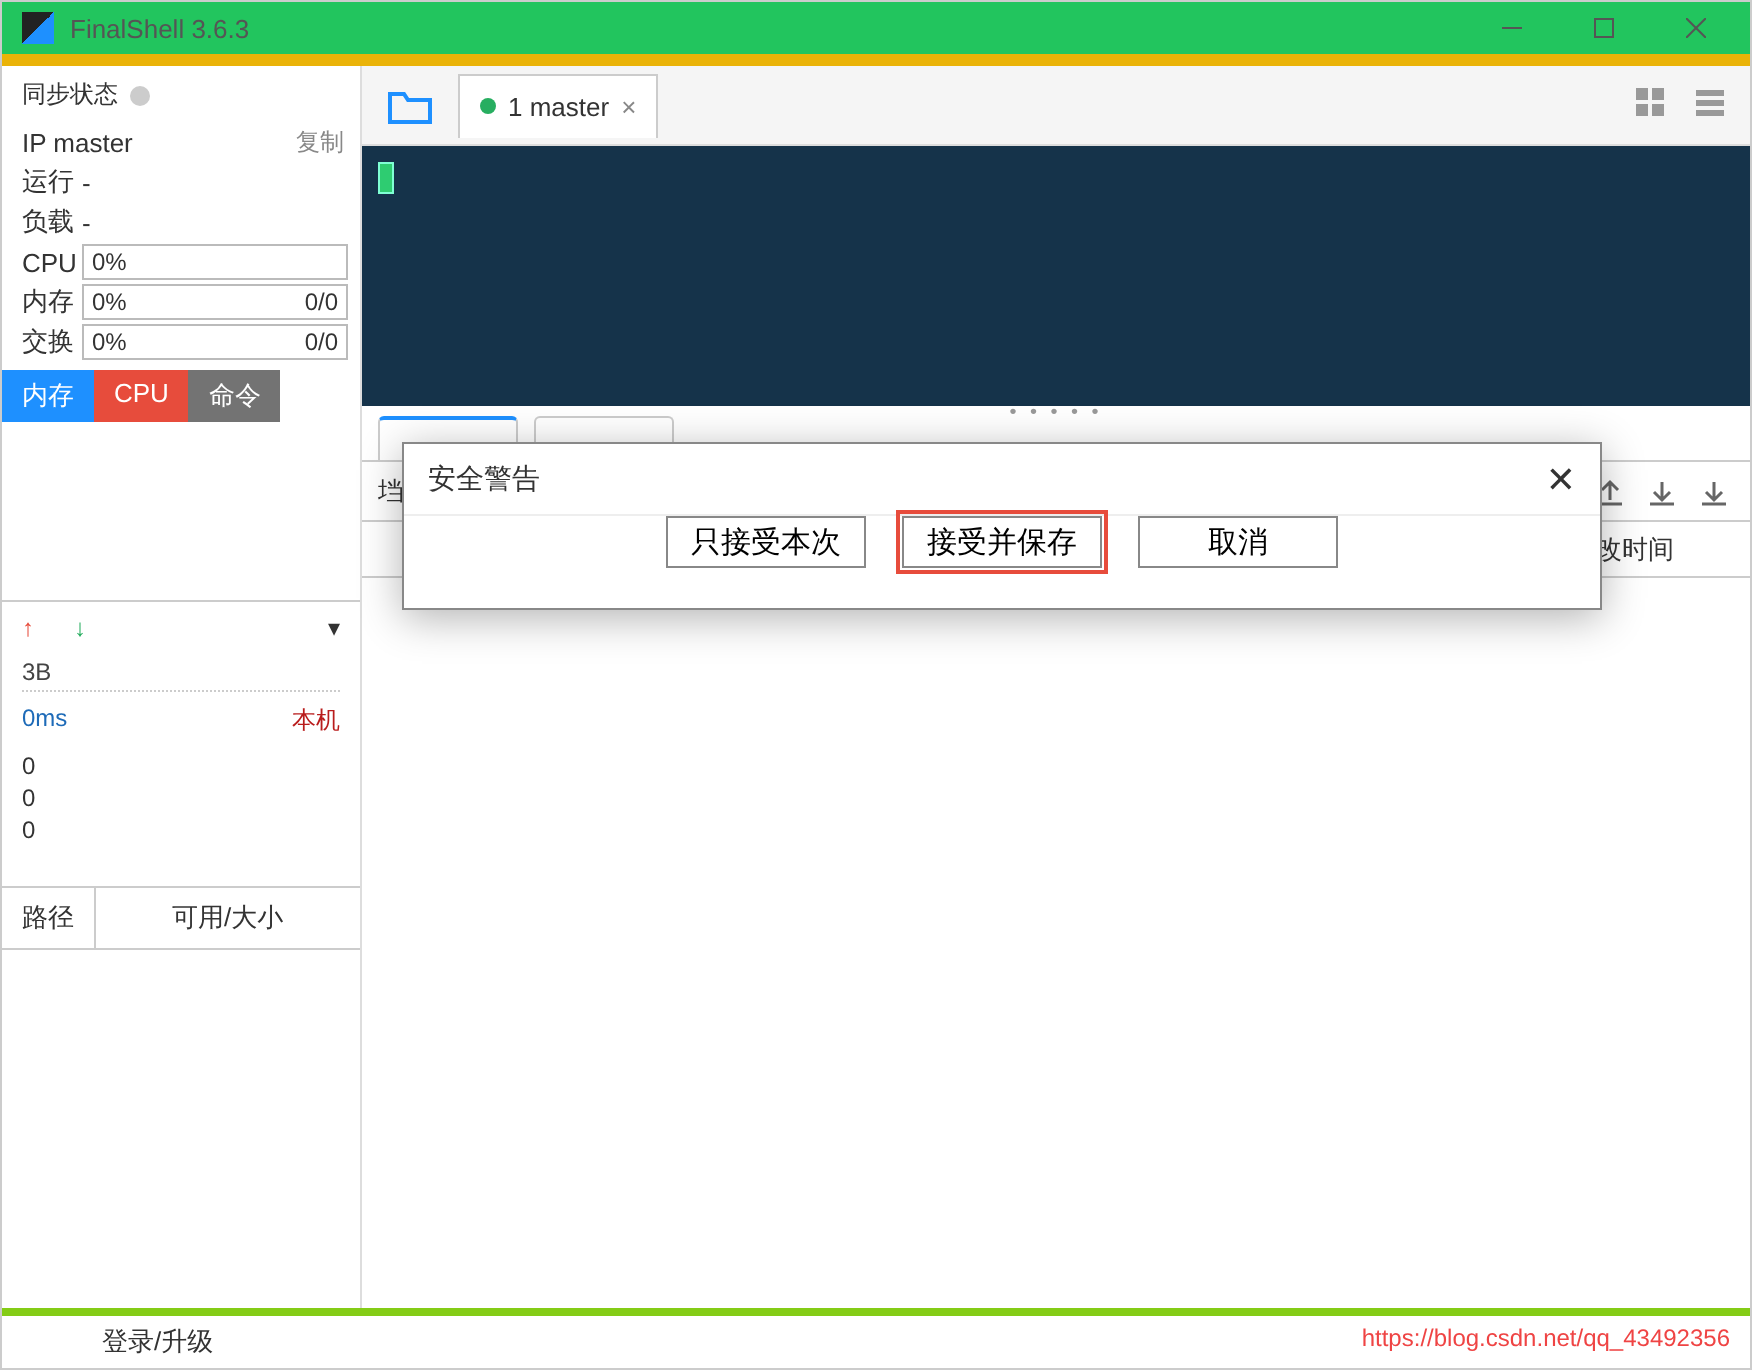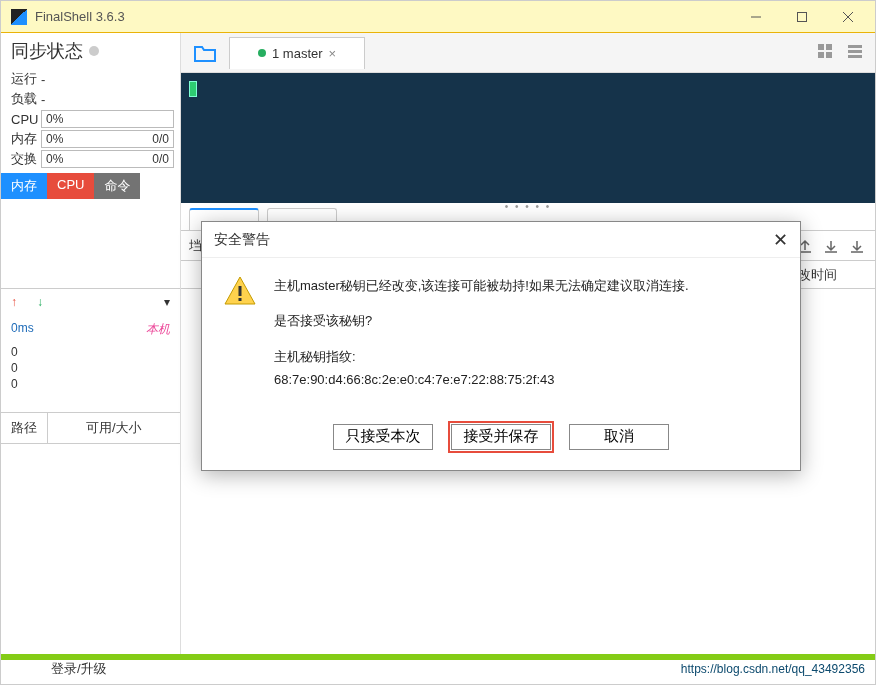--- a/index.html
+++ b/index.html
@@ -1,31 +1,31 @@
 <!DOCTYPE html>
 <html><head>
 <meta charset="utf-8">
 <style>
 * { box-sizing: border-box; margin: 0; padding: 0; font-family: "Microsoft YaHei", sans-serif; }
 body { width: 876px; height: 685px; background: #fff; font-size: 13px; color: #333; overflow: hidden; position: relative; border: 1px solid #ccc; }
 
 
-.titlebar { height: 32px; display: flex; align-items: center; padding: 0 4px; background: #fef9c3; border-bottom: 1px solid #eab308; }
+.titlebar { height: 32px; display: flex; align-items: center; padding: 0 4px; background: #22c55e; border-bottom: 6px solid #eab308; }
 .titlebar .app-icon { width: 16px; height: 16px; margin: 0 8px 0 6px; background: linear-gradient(135deg,#222 50%,#1e90ff 50%); }
 .titlebar .title { color: #555; font-size: 13px; flex: 1; }
 .titlebar .win-btns { display: flex; }
 .titlebar .win-btn { width: 46px; height: 30px; display: flex; align-items: center; justify-content: center; color: #555; cursor: pointer; }
 
 
 .main { display: flex; height: calc(100% - 32px - 30px); }
 .sidebar { width: 180px; border-right: 1px solid #ddd; display: flex; flex-direction: column; }
 .content { flex: 1; display: flex; flex-direction: column; background: #fff; }
 
 
-.syncrow { display: flex; align-items: center; padding: 6px 10px; font-size: 18px; color: #333; }
+.syncrow { display: flex; align-items: center; padding: 6px 10px; font-size: 12px; color: #333; }
 .syncrow .dot { width: 10px; height: 10px; border-radius: 50%; background: #ccc; margin-left: 6px; }
 .side-row { display: flex; align-items: center; padding: 1px 8px 1px 10px; font-size: 13px; color: #333; }
 .side-row .lbl { width: 30px; }
 .side-row .val { flex: 1; }
 .side-row .copy { color: #888; font-size: 12px; }
 .metric-row { display: flex; align-items: center; padding: 1px 6px 1px 10px; font-size: 13px; }
 .metric-row .mlbl { width: 30px; }
 .metric-row .mbar { flex: 1; height: 18px; border: 1px solid #bbb; padding: 0 4px; display: flex; align-items: center; justify-content: space-between; font-size: 12px; color: #333; background: #fff; }
 
 
@@ -37,33 +37,33 @@
 .side-tab.spacer { flex: 1; background: #fff; }
 .side-graph { height: 90px; border-bottom: 1px solid #ccc; }
 
 
 .netrow { display: flex; align-items: center; padding: 6px 10px; font-size: 12px; justify-content: space-between; }
 .arrow-up { color: #e74c3c; font-weight: bold; }
 .arrow-down { color: #27ae60; font-weight: bold; margin-left: 20px; }
 .netlist { padding: 0 10px; font-size: 12px; color: #444; }
 .netlist div { border-bottom: 1px dotted #ccc; padding: 2px 0; }
 .latency { display: flex; padding: 6px 10px; font-size: 12px; justify-content: space-between; color: #1e6bb8; }
-.latency .loc { color: #ec4899; font-style: italic; }
+.latency .loc { color: #b91c1c; }
 .zeros { padding: 0 10px; font-size: 12px; color: #333; }
 .zeros div { padding: 1px 0; }
 
 
 .pathhdr { margin-top: 20px; border-top: 1px solid #ccc; border-bottom: 1px solid #ccc; display: flex; font-size: 13px; gap: 28px; }
 .pathhdr div { padding: 6px 10px; }
 .pathhdr .divider { border-right: 1px solid #ccc; }
 
 
 .tabbar { height: 40px; background: #f5f5f5; display: flex; align-items: center; padding: 0 6px; border-bottom: 1px solid #ddd; position: relative; }
 .folder-btn { width: 36px; height: 36px; display: flex; align-items: center; justify-content: center; cursor: pointer; }
-.tab { height: 32px; background: #fff; border: 1px solid #ccc; border-bottom: none; display: flex; align-items: center; padding: 0 28px; margin-left: 6px; gap: 6px; font-size: 13px; }
+.tab { height: 32px; background: #fff; border: 1px solid #ccc; border-bottom: none; display: flex; align-items: center; padding: 0 10px; margin-left: 6px; gap: 6px; font-size: 13px; }
 .tab .tdot { width: 8px; height: 8px; border-radius: 50%; background: #27ae60; }
 .tab .tclose { color: #888; cursor: pointer; }
 .tabbar-right { position: absolute; right: 8px; display: flex; gap: 6px; color: #888; }
 .tabbar-right span { cursor: pointer; padding: 4px; }
 
 
 .terminal { height: 130px; background: #15334a; color: #2ecc71; padding: 8px; font-family: monospace; font-size: 14px; }
 .terminal .cursor { display: inline-block; width: 8px; height: 16px; background: #2ecc71; border: 1px solid #7fffd4; }
 
 
@@ -76,25 +76,25 @@
 .lowerbar { height: 30px; display: flex; align-items: center; padding: 0 8px; gap: 6px; border-bottom: 1px solid #ccc; }
 .lowerbar .spacer { flex: 1; }
 .lowerbar .icon { width: 20px; height: 20px; color: #666; cursor: pointer; display: flex; align-items: center; justify-content: center; }
 
 
 .tblhdr { height: 28px; display: flex; align-items: center; border-bottom: 1px solid #ccc; padding: 0 10px; font-size: 13px; }
 .tblhdr .col1 { flex: 1; }
 .tblhdr .col2 { width: 80px; }
 
 
-.footer { height: 30px; display: flex; align-items: flex-start; justify-content: flex-start; padding: 0 20px; font-size: 13px; color: #333; border-top: 6px solid #84cc16; }
+.footer { height: 30px; display: flex; align-items: center; justify-content: flex-start; padding: 0 20px; font-size: 13px; color: #333; border-top: 4px solid #84cc16; }
 .footer .login { margin-left: 30px; cursor: pointer; }
 
 
-.watermark { position: absolute; right: 10px; bottom: 8px; color: #0c4a6e; font-size: 12px; }
+.watermark { position: absolute; right: 10px; bottom: 8px; color: #ef4444; font-size: 12px; }
 
 
 .dialog-backdrop { position: absolute; left: 200px; top: 220px; width: 600px; background: #fff; border: 1px solid #888; box-shadow: 0 4px 20px rgba(0,0,0,0.3); z-index: 100; }
 .dialog-title { height: 36px; display: flex; align-items: center; padding: 0 12px; border-bottom: 1px solid #eee; font-size: 14px; }
 .dialog-title .spacer { flex: 1; }
 .dialog-title .close { font-size: 18px; cursor: pointer; }
 .dialog-body { display: flex; padding: 16px 20px 20px 20px; gap: 16px; }
 .dialog-icon { width: 36px; height: 36px; flex: none; }
 .dialog-msg { font-size: 13px; line-height: 1.8; color: #222; }
 .dialog-msg p { margin-bottom: 12px; }
@@ -129,20 +129,24 @@
 </div>
 
 <div class="main">
 
   <div class="sidebar">
     <div class="syncrow">
       <span>同步状态</span>
       <span class="dot"></span>
     </div>
     <div class="side-row">
+      <span class="val">IP master</span>
+      <span class="copy">复制</span>
+    </div>
+    <div class="side-row">
       <span class="lbl">运行</span>
       <span class="val">-</span>
     </div>
     <div class="side-row">
       <span class="lbl">负载</span>
       <span class="val">-</span>
     </div>
     <div class="metric-row">
       <span class="mlbl">CPU</span>
       <div class="mbar">
@@ -171,20 +175,21 @@
       <div class="side-tab cmd">命令</div>
       <div class="side-tab spacer"></div>
     </div>
     <div class="side-graph"></div>
 
     <div class="netrow">
       <span><span class="arrow-up">↑</span><span class="arrow-down">↓</span></span>
       <span>▾</span>
     </div>
     <div class="netlist">
+      <div>3B</div>
     </div>
     <div class="latency">
       <span>0ms</span>
       <span class="loc">本机</span>
     </div>
     <div class="zeros">
       <div>0</div>
       <div>0</div>
       <div>0</div>
     </div>
@@ -274,35 +279,18 @@
 </div>
 
 <div class="watermark">https://blog.csdn.net/qq_43492356</div>
 
 <div class="dialog-backdrop">
   <div class="dialog-title">
     <span>安全警告</span>
     <span class="spacer"></span>
     <span class="close">✕</span>
   </div>
-  <div class="dialog-body">
-    <div class="dialog-icon">
-      <svg width="36" height="36" viewBox="0 0 36 36">
-          <path d="M18 3 L33 30 H3 Z" fill="#ffd24d" stroke="#c49b00" stroke-width="1"></path>
-          <rect x="16.5" y="12" width="3" height="10" fill="#333"></rect>
-          <rect x="16.5" y="24" width="3" height="3" fill="#333"></rect>
-        </svg>
-    </div>
-    <div class="dialog-msg">
-      <p>主机master秘钥已经改变,该连接可能被劫持!如果无法确定建议取消连接.</p>
-      <p>是否接受该秘钥?</p>
-      <p>
-        <span>主机秘钥指纹:</span><br>
-        <span>68:7e:90:d4:66:8c:2e:e0:c4:7e:e7:22:88:75:2f:43</span>
-      </p>
-    </div>
-  </div>
   <div class="dialog-btns">
     <button>只接受本次</button>
     <button class="highlight">接受并保存</button>
     <button>取消</button>
   </div>
 </div>
 
 </body></html>

